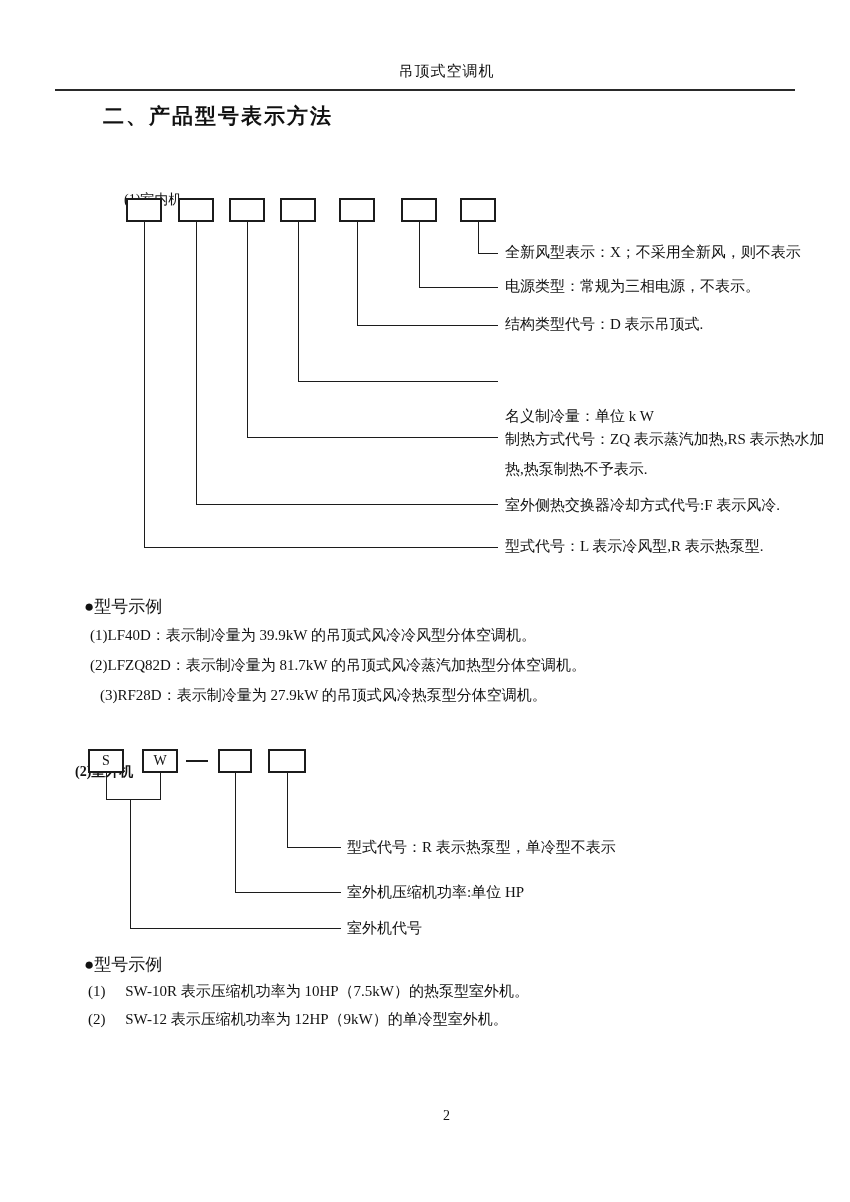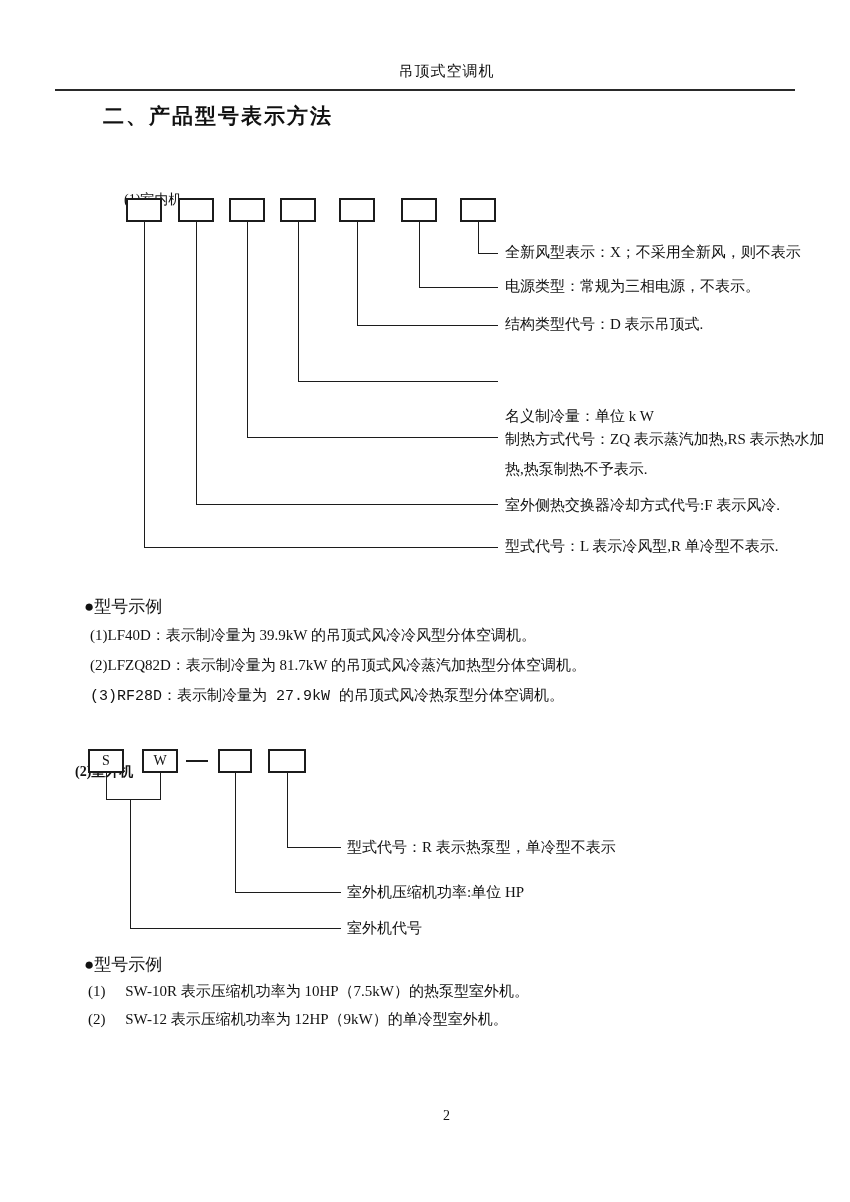--- a/index.html
+++ b/index.html
@@ -95,26 +95,26 @@
   <div class="conn" style="left:247px; top:222px; width:250px; height:215px;"></div>
   <div class="conn" style="left:196px; top:222px; width:301px; height:282px;"></div>
   <div class="conn" style="left:144px; top:222px; width:353px; height:325px;"></div>
 
   <div class="lbl" style="left:505px; top:241px;">全新风型表示：X；不采用全新风，则不表示</div>
   <div class="lbl" style="left:505px; top:275px;text-align:center;">电源类型：常规为三相电源，不表示。</div>
   <div class="lbl" style="left:505px; top:313px;">结构类型代号：D 表示吊顶式.</div>
   <div class="lbl" style="left:505px; top:369px;margin-top:36px;">名义制冷量：单位 k W</div>
   <div class="lbl" style="left:505px; top:494px;">室外侧热交换器冷却方式代号:F 表示风冷.</div>
   <div class="lbl lbl-wrap" style="left:505px; top:424px;">制热方式代号：ZQ 表示蒸汽加热,RS 表示热水加热,热泵制热不予表示.</div>
-  <div class="lbl" style="left:505px; top:535px;">型式代号：L 表示冷风型,R 单冷型不表示.</div>
+  <div class="lbl" style="left:505px; top:535px;">型式代号：L 表示冷风型,R 表示热泵型.</div>
 
   <div class="examples-title" style="left:84px; top:595px;">●型号示例</div>
   <div class="example-line" style="left:90px; top:626px;">(1)LF40D：表示制冷量为 39.9kW 的吊顶式风冷冷风型分体空调机。</div>
   <div class="example-line" style="left:90px; top:656px;">(2)LFZQ82D：表示制冷量为 81.7kW 的吊顶式风冷蒸汽加热型分体空调机。</div>
-  <div class="example-line" style="left:90px; top:686px;font-family:Liberation Mono, monospace;">(3)RF28D：表示制冷量为 27.9kW 的吊顶式风冷热泵型分体空调机。</div>
+  <div class="example-line" style="left:100px; top:686px;">(3)RF28D：表示制冷量为 27.9kW 的吊顶式风冷热泵型分体空调机。</div>
 
   <div class="section-label" style="left:75px; top:719px;font-weight:bold;">(2)室外机</div>
 
   <div class="mbox" style="left:88px;  top:749px;">S</div>
   <div class="mbox" style="left:142px; top:749px;">W</div>
   <div class="dash-seg" style="left:186px; top:760px; width:22px;"></div>
   <div class="mbox" style="left:218px; top:749px; width:34px;"></div>
   <div class="mbox" style="left:268px; top:749px; width:38px;"></div>
 
   <div class="conn-u" style="left:106px; top:773px; width:53px; height:26px;"></div>

